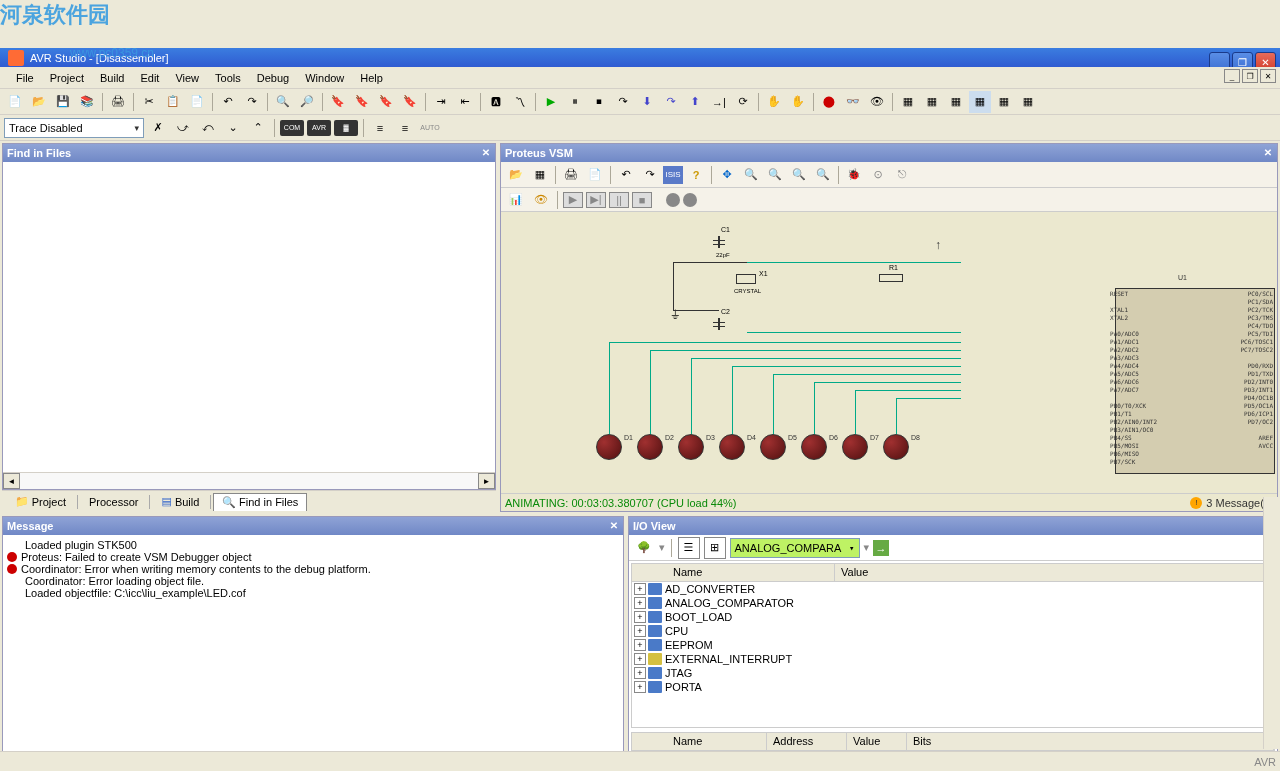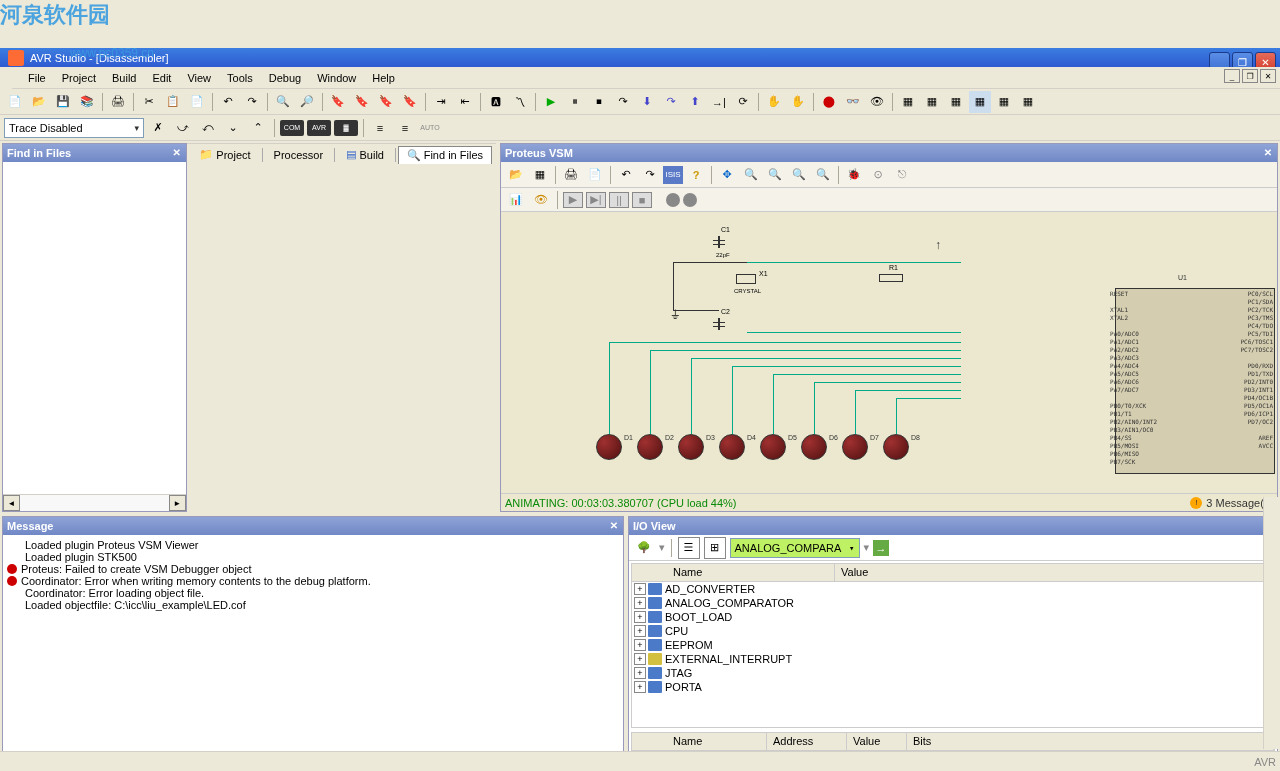--- a/index.html
+++ b/index.html
@@ -4,33 +4,33 @@
 <style>
 * { margin: 0; padding: 0; box-sizing: border-box; font-family: Tahoma, sans-serif; font-size: 11px; }
 body { background: #ece9d8; width: 1280px; height: 771px; overflow: hidden; position: relative; }
 .titlebar { height: 19px; background: linear-gradient(to bottom, #3b7de0, #2f5bd1); color: white; display: flex; align-items: center; padding: 0 8px; font-family: "Courier New", monospace; font-size: 16px; position: relative; margin-top: 48px; }
 .titlebar-icon { width: 16px; height: 16px; margin-right: 6px; background: #ff6b35; border-radius: 2px; }
 .window-controls { position: absolute; right: 4px; top: 4px; display: flex; gap: 2px; }
 .win-btn { width: 21px; height: 21px; background: linear-gradient(to bottom, #5a8ee6, #3b6dd1); border: 1px solid #1a3a8a; border-radius: 3px; color: white; display: flex; align-items: center; justify-content: center; font-size: 10px; cursor: pointer; }
 .win-btn.close { background: linear-gradient(to bottom, #e66b5a, #d13b2a); }
 .watermark { position: absolute; left: 0; top: 0; color: #3a9de0; font-size: 22px; font-weight: bold; pointer-events: none; opacity: 0.9; z-index: 100; }
 .watermark-sub { position: absolute; left: 70px; top: 46px; color: #3a9de0; font-size: 12px; opacity: 0.8; z-index: 100; }
-.menubar { height: 22px; background: #ece9d8; display: flex; align-items: center; padding: 0 8px; border-bottom: 1px solid #d4d0c8; position: relative; margin-left: 12px; }
+.menubar { height: 22px; background: #ece9d8; display: flex; align-items: center; padding: 0 8px; border-bottom: 1px solid #d4d0c8; position: relative; }
 .menu-item { padding: 2px 8px; cursor: pointer; }
 .mdi-controls { position: absolute; right: 4px; top: 2px; display: flex; gap: 2px; }
 .mdi-btn { width: 16px; height: 14px; border: 1px solid #888; background: #ece9d8; font-size: 8px; display: flex; align-items: center; justify-content: center; cursor: pointer; }
 .toolbar { height: 26px; background: #ece9d8; display: flex; align-items: center; padding: 0 4px; gap: 2px; border-bottom: 1px solid #d4d0c8; }
 .tb-btn { width: 22px; height: 22px; display: flex; align-items: center; justify-content: center; cursor: pointer; border: 1px solid transparent; }
 .tb-sep { width: 1px; height: 18px; background: #aca899; margin: 0 2px; }
 .toolbar2 { height: 26px; background: #ece9d8; display: flex; align-items: center; padding: 0 4px; gap: 3px; border-bottom: 1px solid #d4d0c8; }
 .trace-combo { width: 140px; height: 20px; border: 1px solid #7f9db9; background: white; display: flex; align-items: center; padding: 0 4px; position: relative; }
 .trace-combo::after { content: "▾"; position: absolute; right: 4px; font-size: 9px; color: #333; }
 .btn-dark { width: 24px; height: 16px; background: #333; color: white; font-size: 7px; display: flex; align-items: center; justify-content: center; border-radius: 2px; }
 .main-area { display: flex; height: 373px; gap: 4px; padding: 2px; }
-.left-col { width: 494px; display: flex; flex-direction: row; }
+.left-col { width: 494px; display: flex; flex-direction: column; }
 .right-col { flex: 1; display: flex; flex-direction: column; }
 .panel { border: 1px solid #99b; display: flex; flex-direction: column; background: white; }
 .panel-header { height: 18px; background: linear-gradient(to bottom, #8fa3d6, #7088c6); color: white; padding: 0 4px; display: flex; align-items: center; font-weight: bold; font-size: 11px; position: relative; }
 .panel-close { position: absolute; right: 2px; top: 1px; width: 14px; height: 14px; color: white; display: flex; align-items: center; justify-content: center; cursor: pointer; font-size: 10px; }
 .find-files { flex: 1; }
 .find-body { flex: 1; background: white; overflow: auto; }
 .scrollbar-h { height: 17px; background: #ece9d8; border-top: 1px solid #d4d0c8; display: flex; }
 .scroll-btn { width: 17px; height: 16px; background: #ece9d8; border: 1px solid #888; font-size: 8px; display: flex; align-items: center; justify-content: center; }
 .tabs-bar { height: 22px; background: #ece9d8; display: flex; align-items: center; padding: 2px 4px; gap: 2px; border-top: 1px solid #d4d0c8; }
 .tab { padding: 2px 8px; display: flex; align-items: center; gap: 3px; border: 1px solid transparent; cursor: pointer; }
@@ -383,21 +383,20 @@
   </div>
 </div>
 
 <div class="bottom-area">
   <div class="panel msg-panel">
     <div class="panel-header">
       <span>Message</span>
       <div class="panel-close">✕</div>
     </div>
     <div class="msg-body" id="msg-body">
-        <div class="msg-line"><div style="width: 14px;"></div><span>Loaded plugin Proteus VSM Viewer</span></div>
         <div class="msg-line"><div style="width: 14px;"></div><span>Loaded plugin STK500</span></div>
         <div class="msg-line"><div class="err-dot"></div><span>Proteus: Failed to create VSM Debugger object</span></div>
         <div class="msg-line"><div class="err-dot"></div><span>Coordinator: Error when writing memory contents to the debug platform.</span></div>
         <div class="msg-line"><div style="width: 14px;"></div><span>Coordinator: Error loading object file.</span></div>
         <div class="msg-line"><div style="width: 14px;"></div><span>Loaded objectfile: C:\icc\liu_example\LED.cof</span></div>
       </div>
   </div>
 
   <div class="panel io-panel">
     <div class="panel-header">

